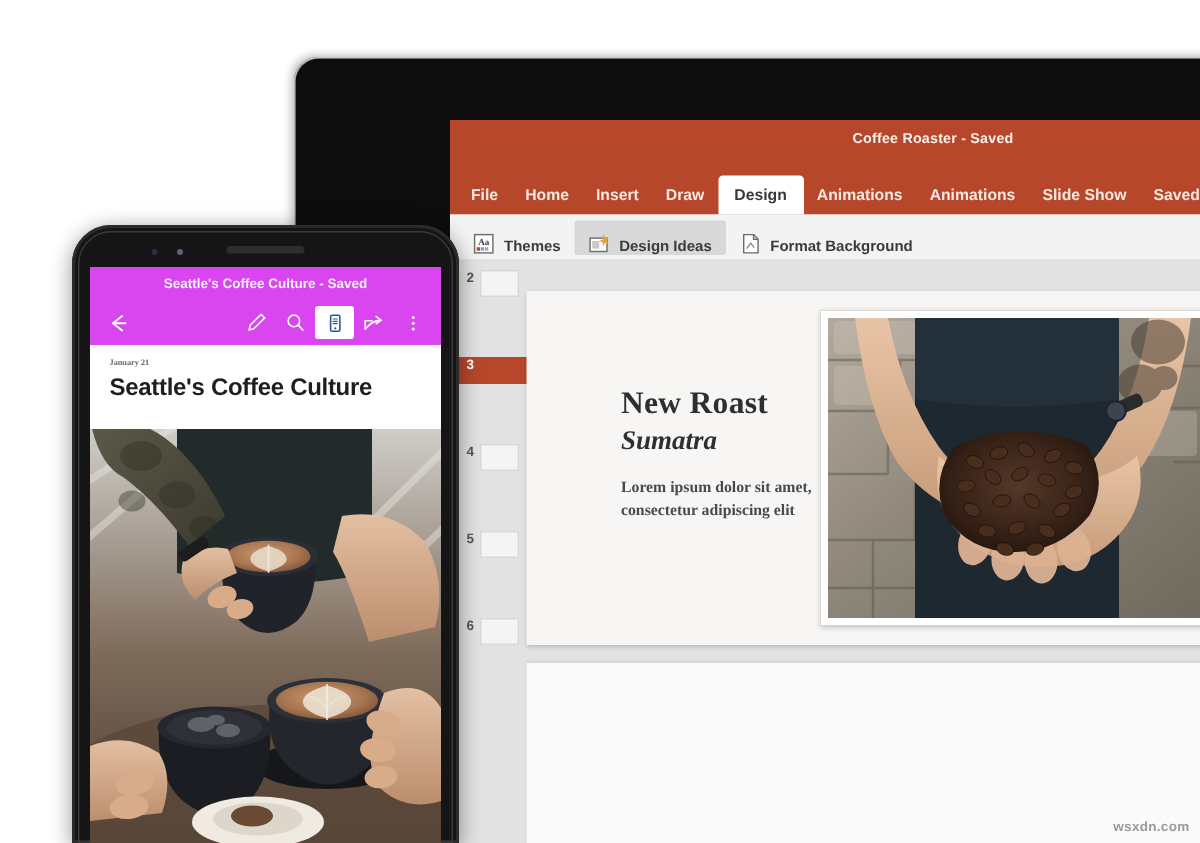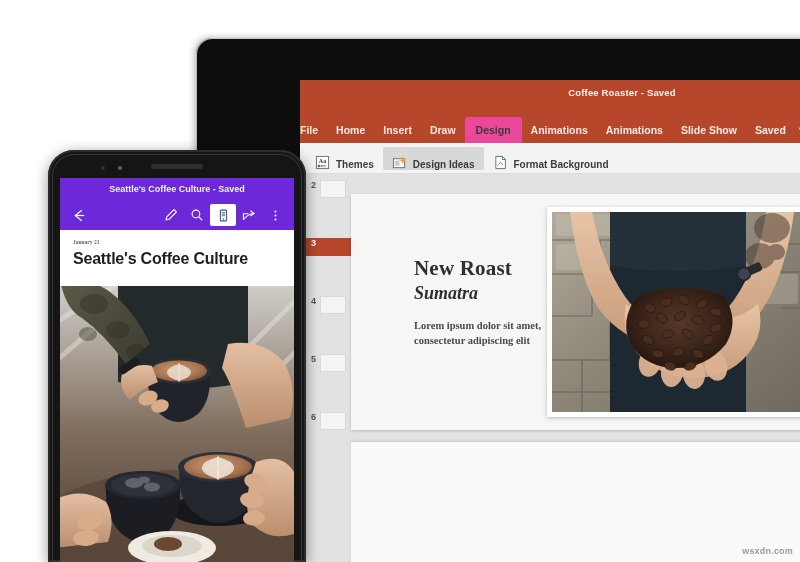--- a/index.html
+++ b/index.html
@@ -44,23 +44,23 @@
     padding-left:108px;box-sizing:border-box;
   }
   .tabs{
     position:absolute;left:0;bottom:0;width:536px;height:26px;
     display:flex;align-items:flex-end;
   }
   .tab{
     color:#fbe8e2;font-size:10.5px;line-height:26px;
     padding:0 9px;height:26px;white-space:nowrap;
   }
-  .tab:first-child{padding-left:0;margin-top:27px;}
+  .tab:first-child{padding-left:14px;margin-top:27px;}
   .tab.active{
-    background:#ec4899;color:#3a3a3a;border-radius:3px 3px 0 0;
+    background:#ffffff;color:#3a3a3a;border-radius:3px 3px 0 0;
     padding:0 11px;
   }
   .tab-more{color:#f6ded6;font-size:8px;padding:0 4px;line-height:26px;}
 
   
   .toolbar{
     position:absolute;left:0;top:63px;width:536px;height:31px;
     background:#f3f3f3;border-bottom:1px solid #dcdcdc;
     display:flex;align-items:center;padding-left:6px;box-sizing:border-box;
   }
@@ -143,21 +143,21 @@
   .notch{
     position:absolute;left:50%;top:14px;transform:translateX(-50%);
     width:52px;height:5px;background:#2e2e2e;border-radius:3px;
   }
   .cam{position:absolute;top:16px;width:4px;height:4px;border-radius:50%;background:#26313f;}
   .cam.a{left:53px;} .cam.b{left:70px;background:#5b6472;}
   .phone-screen{
     position:absolute;left:12px;top:28px;width:234px;height:384px;
     background:#fff;overflow:hidden;
   }
-  .wbar{background:#6d28d9;height:52px;position:relative;}
+  .wbar{background:#d946ef;height:52px;position:relative;}
   .wtitle{
     position:absolute;top:6px;left:0;width:234px;text-align:center;
     color:#eef2f8;font-size:9px;
   }
   .wicons{
     position:absolute;top:24px;left:0;width:234px;height:26px;
     display:flex;align-items:center;
   }
   .wic{width:26px;height:22px;display:flex;align-items:center;justify-content:center;}
   .wic.hl{background:#fff;border-radius:2px;}

